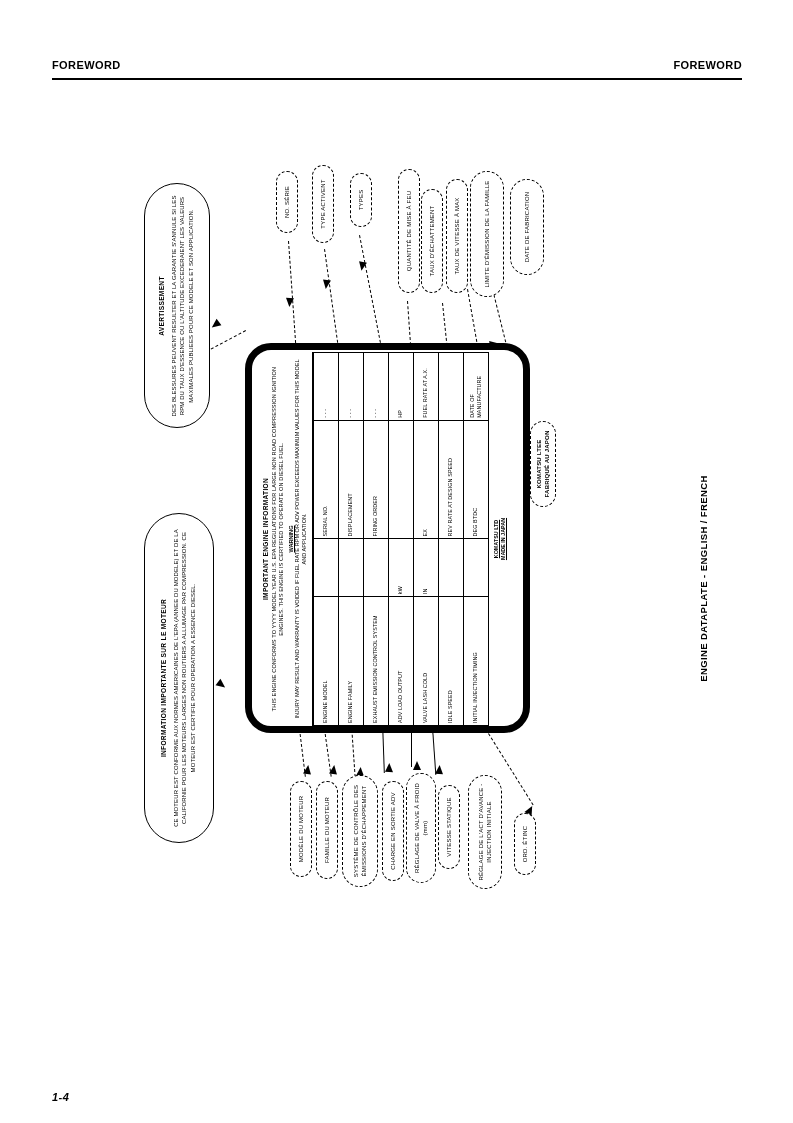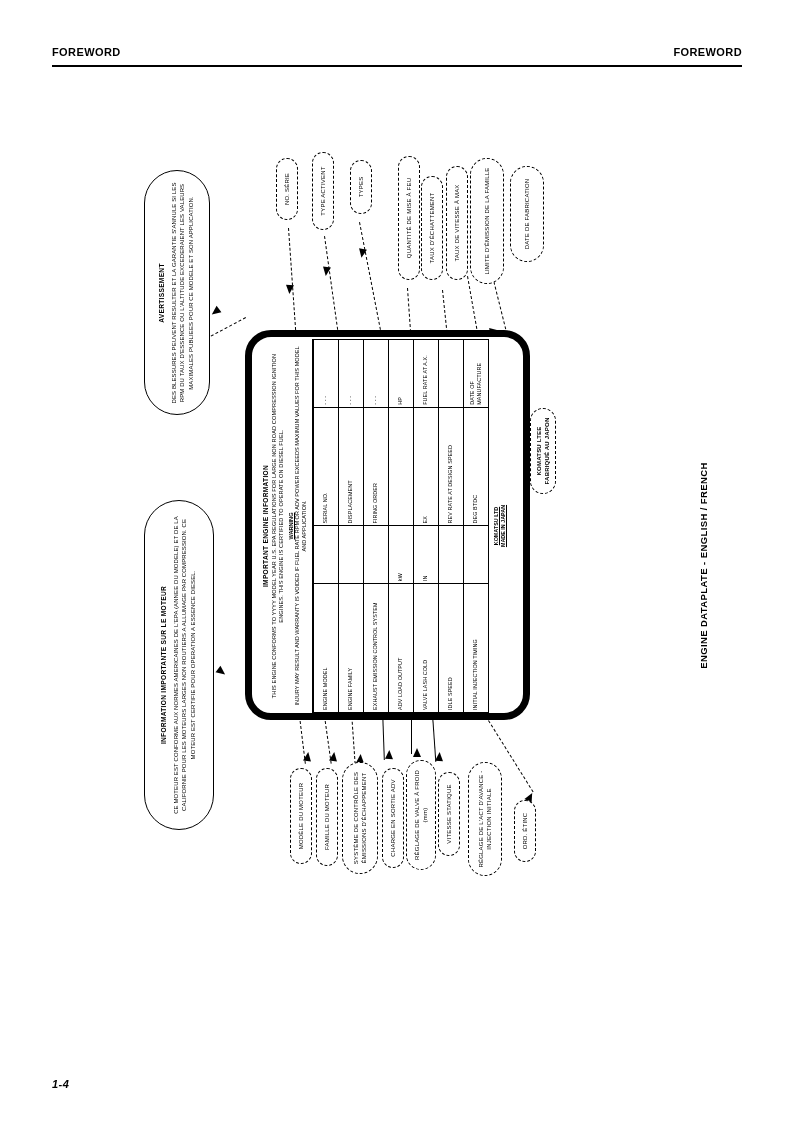--- a/index.html
+++ b/index.html
@@ -1,20 +1,20 @@
 <!DOCTYPE html>
 <html><head>
 <meta charset="utf-8">
 <style>
   html,body{margin:0;padding:0;background:#fff;}
   body{
     width:793px;height:1123px;position:relative;overflow:hidden;
     font-family:"Liberation Sans", sans-serif;color:#000;
   }
-  .page{position:absolute;inset:0;}
+  .page{position:absolute;inset:0;margin-top:13px;}
 
   
   .hdr{position:absolute;left:52px;top:46px;width:690px;height:26px;}
   .hdr .l{position:absolute;left:0;top:0;font-size:11px;font-weight:bold;letter-spacing:.4px;}
   .hdr .r{position:absolute;right:0;top:0;font-size:11px;font-weight:bold;letter-spacing:.4px;}
   .hdr .rule{position:absolute;left:0;top:19px;width:690px;height:2px;background:#000;}
 
   
   .ftr{position:absolute;left:52px;top:1078px;font-size:11px;font-weight:bold;letter-spacing:.5px;font-style:italic;}
 

